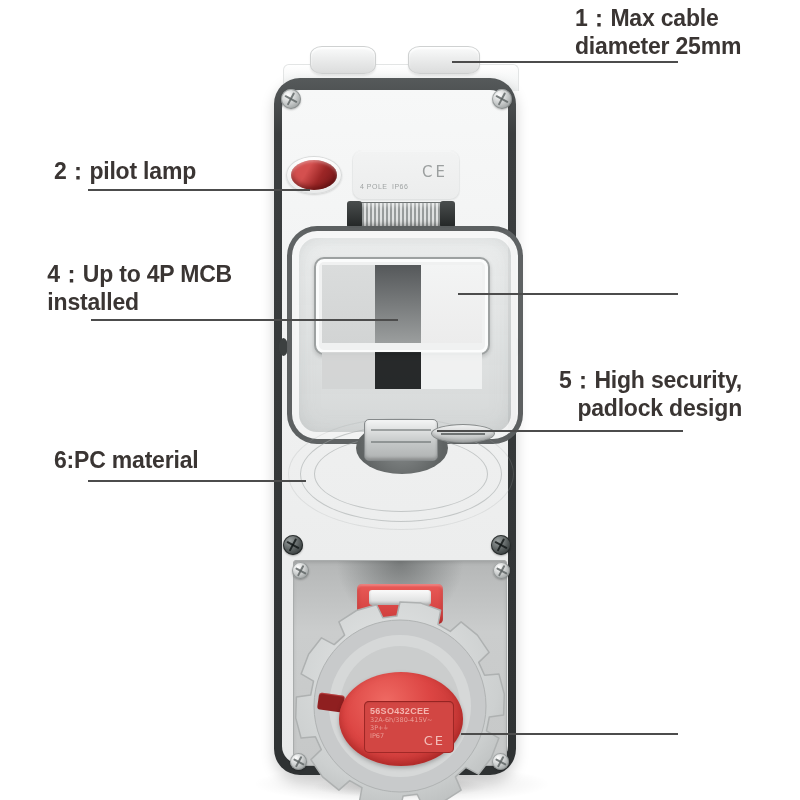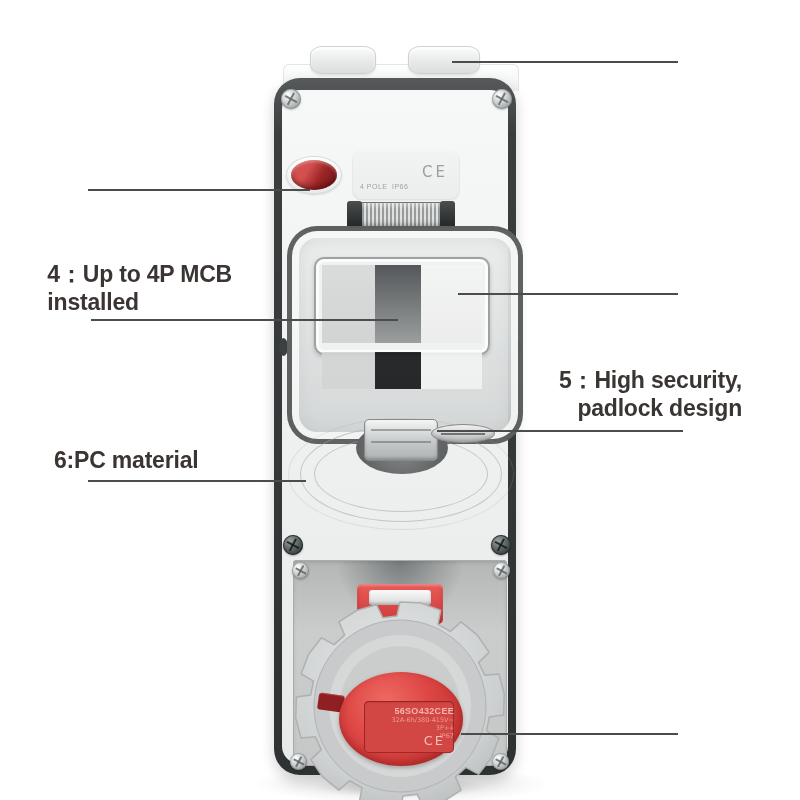--- a/index.html
+++ b/index.html
@@ -97,21 +97,21 @@
   .product-shadow{left:252px;top:764px;width:300px;height:40px;border-radius:50%;
          background:radial-gradient(ellipse,rgba(0,0,0,.15),rgba(0,0,0,0) 70%);}
 
   .red-cap{left:339px;top:672px;width:124px;height:94px;border-radius:50%;
          background:radial-gradient(circle at 38% 32%,#ef6a63,#dc4543 45%,#c03432 85%);
          box-shadow:0 2px 4px rgba(0,0,0,.25), inset 0 -4px 8px rgba(120,10,10,.4);}
   .cap-tab{left:318px;top:694px;width:26px;height:17px;border-radius:3px;background:#8f1f20;
          transform:rotate(8deg);box-shadow:inset 0 1px 1px rgba(255,120,120,.4);}
   .cap-label{left:364px;top:701px;width:90px;height:52px;border-radius:5px;background:#d24643;
          box-shadow:inset 0 0 0 1px rgba(130,22,20,.6), inset 0 1px 2px rgba(0,0,0,.2);
-         padding:5px 0 0 6px;box-sizing:border-box;text-align:right;}
+         padding:5px 0 0 6px;box-sizing:border-box;}
   .cap-model{font-size:9px;font-weight:bold;color:#f4b5af;letter-spacing:.3px;line-height:10px;}
   .cap-line{font-size:6.5px;color:#ea9b95;line-height:8px;font-family:"DejaVu Sans",sans-serif;}
   .cap-ce{position:absolute;right:9px;bottom:5px;font-size:13px;color:#f2beb9;letter-spacing:2px;
          font-family:"DejaVu Sans",sans-serif;}
 </style>
 </head>
 <body>
 
 <div id="canvas">
 
@@ -197,19 +197,22 @@
   </div>
 
   <div class="leader" style="left:452px;top:61px;width:226px;"></div>
   <div class="leader" style="left:88px;top:189px;width:222px;"></div>
   <div class="leader" style="left:458px;top:293px;width:220px;"></div>
   <div class="leader" style="left:91px;top:319px;width:307px;"></div>
   <div class="leader" style="left:437px;top:430px;width:246px;"></div>
   <div class="leader" style="left:88px;top:480px;width:218px;"></div>
   <div class="leader" style="left:461px;top:733px;width:217px;"></div>
 
+  <div class="callout" style="left:575px;top:4px;">1：Max cable
+diameter 25mm</div>
+  <div class="callout" style="left:54px;top:157px;">2：pilot lamp</div>
   <div class="callout" style="right:568px;top:260px;text-align:left;">4：Up to 4P MCB
 installed</div>
   <div class="callout" style="right:58px;top:366px;text-align:right;">5：High security,
 padlock design</div>
   <div class="callout" style="left:54px;top:446px;">6:PC material</div>
 
 </div>
 
 </body></html>

